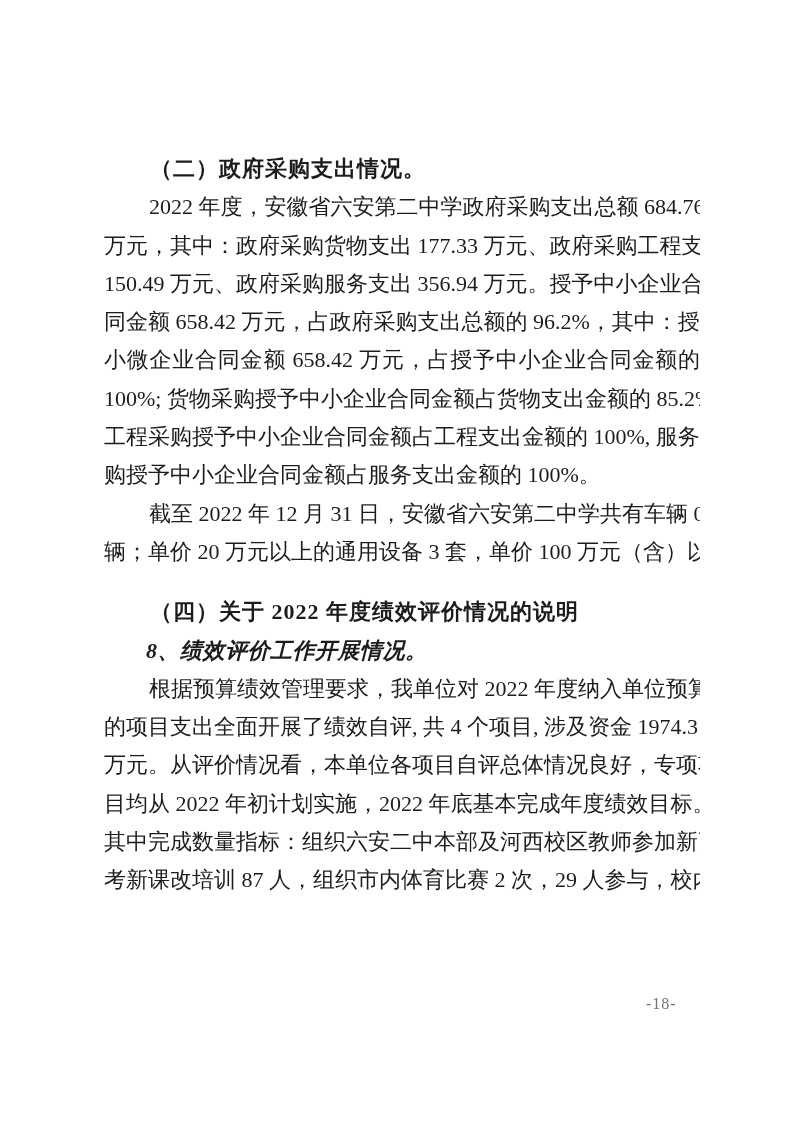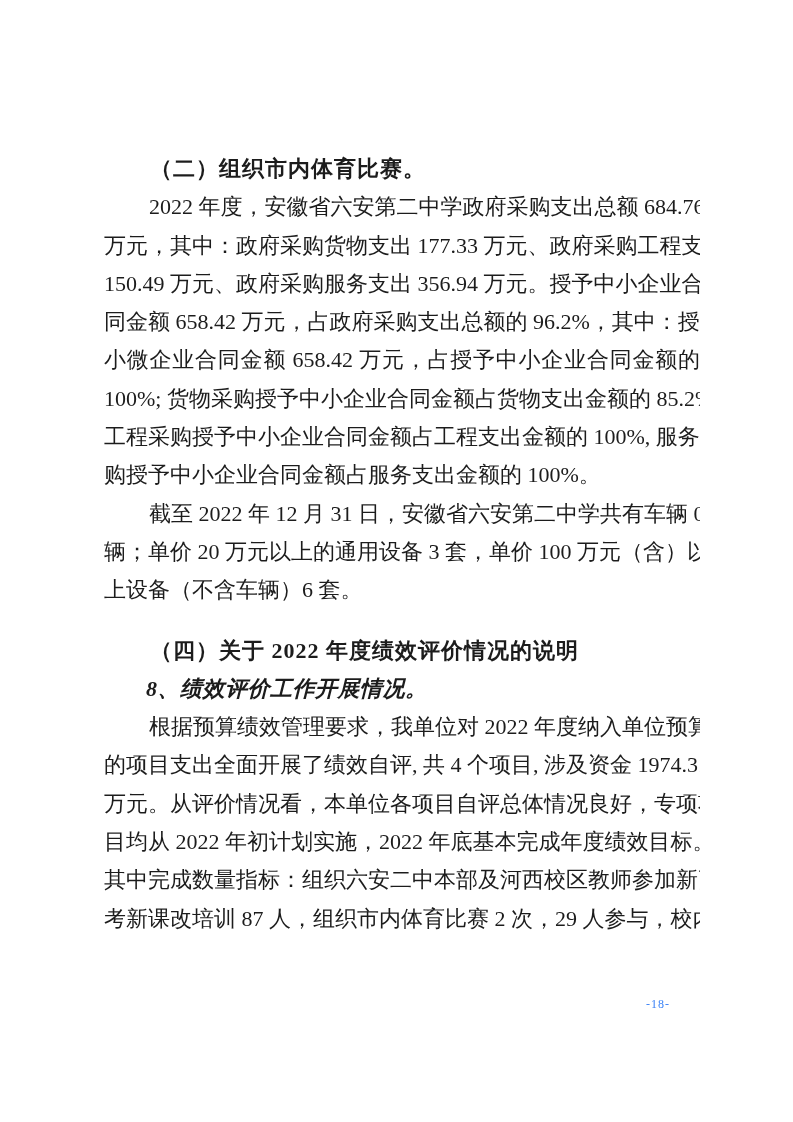--- a/index.html
+++ b/index.html
@@ -54,46 +54,45 @@
     letter-spacing: 0.5px;
     padding-left: 42px;
   }
   .h.mt {
     margin-top: 22px;
   }
   .page-number {
     position: absolute;
     left: 646px;
     top: 992px;
-    font-size: 12px;
+    font-size: 16px;
     line-height: 24px;
-    color: #3b82f6;
+    color: #737373;
     letter-spacing: 1px;
     font-family: "Liberation Serif", "DejaVu Serif", serif;
   }
 </style>
 </head>
 <body>
 
 <div class="doc-page">
   <div class="content">
 
-    <div class="h">（二）组织市内体育比赛。</div>
+    <div class="h">（二）政府采购支出情况。</div>
     <div class="line first">2022 年度，安徽省六安第二中学政府采购支出总额 684.76</div>
     <div class="line">万元，其中：政府采购货物支出 177.33 万元、政府采购工程支出</div>
     <div class="line">150.49 万元、政府采购服务支出 356.94 万元。授予中小企业合</div>
     <div class="line">同金额 658.42 万元，占政府采购支出总额的 96.2%，其中：授予</div>
     <div class="line">小微企业合同金额 658.42 万元，占授予中小企业合同金额的</div>
     <div class="line">100%; 货物采购授予中小企业合同金额占货物支出金额的 85.2%,</div>
     <div class="line">工程采购授予中小企业合同金额占工程支出金额的 100%, 服务采</div>
     <div class="line last">购授予中小企业合同金额占服务支出金额的 100%。</div>
 
     <div class="line first">截至 2022 年 12 月 31 日，安徽省六安第二中学共有车辆 0</div>
     <div class="line">辆；单价 20 万元以上的通用设备 3 套，单价 100 万元（含）以</div>
-    <div class="line last">上设备（不含车辆）6 套。</div>
 
     <div class="h mt">（四）关于 2022 年度绩效评价情况的说明</div>
     <div class="h sub">8、绩效评价工作开展情况。</div>
     <div class="line first">根据预算绩效管理要求，我单位对 2022 年度纳入单位预算</div>
     <div class="line">的项目支出全面开展了绩效自评, 共 4 个项目, 涉及资金 1974.31</div>
     <div class="line">万元。从评价情况看，本单位各项目自评总体情况良好，专项项</div>
     <div class="line">目均从 2022 年初计划实施，2022 年底基本完成年度绩效目标。</div>
     <div class="line">其中完成数量指标：组织六安二中本部及河西校区教师参加新高</div>
     <div class="line">考新课改培训 87 人，组织市内体育比赛 2 次，29 人参与，校内</div>
 

